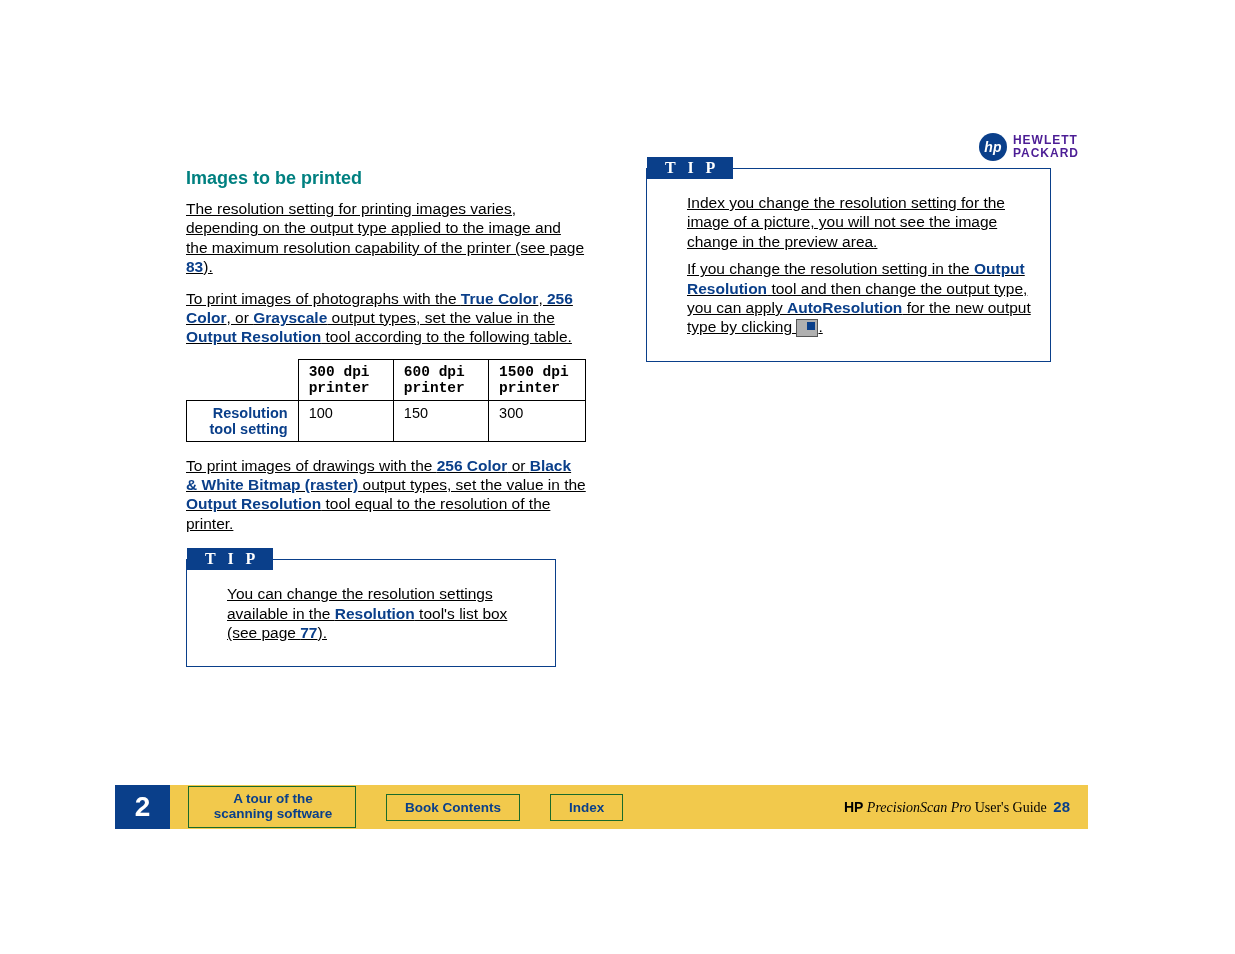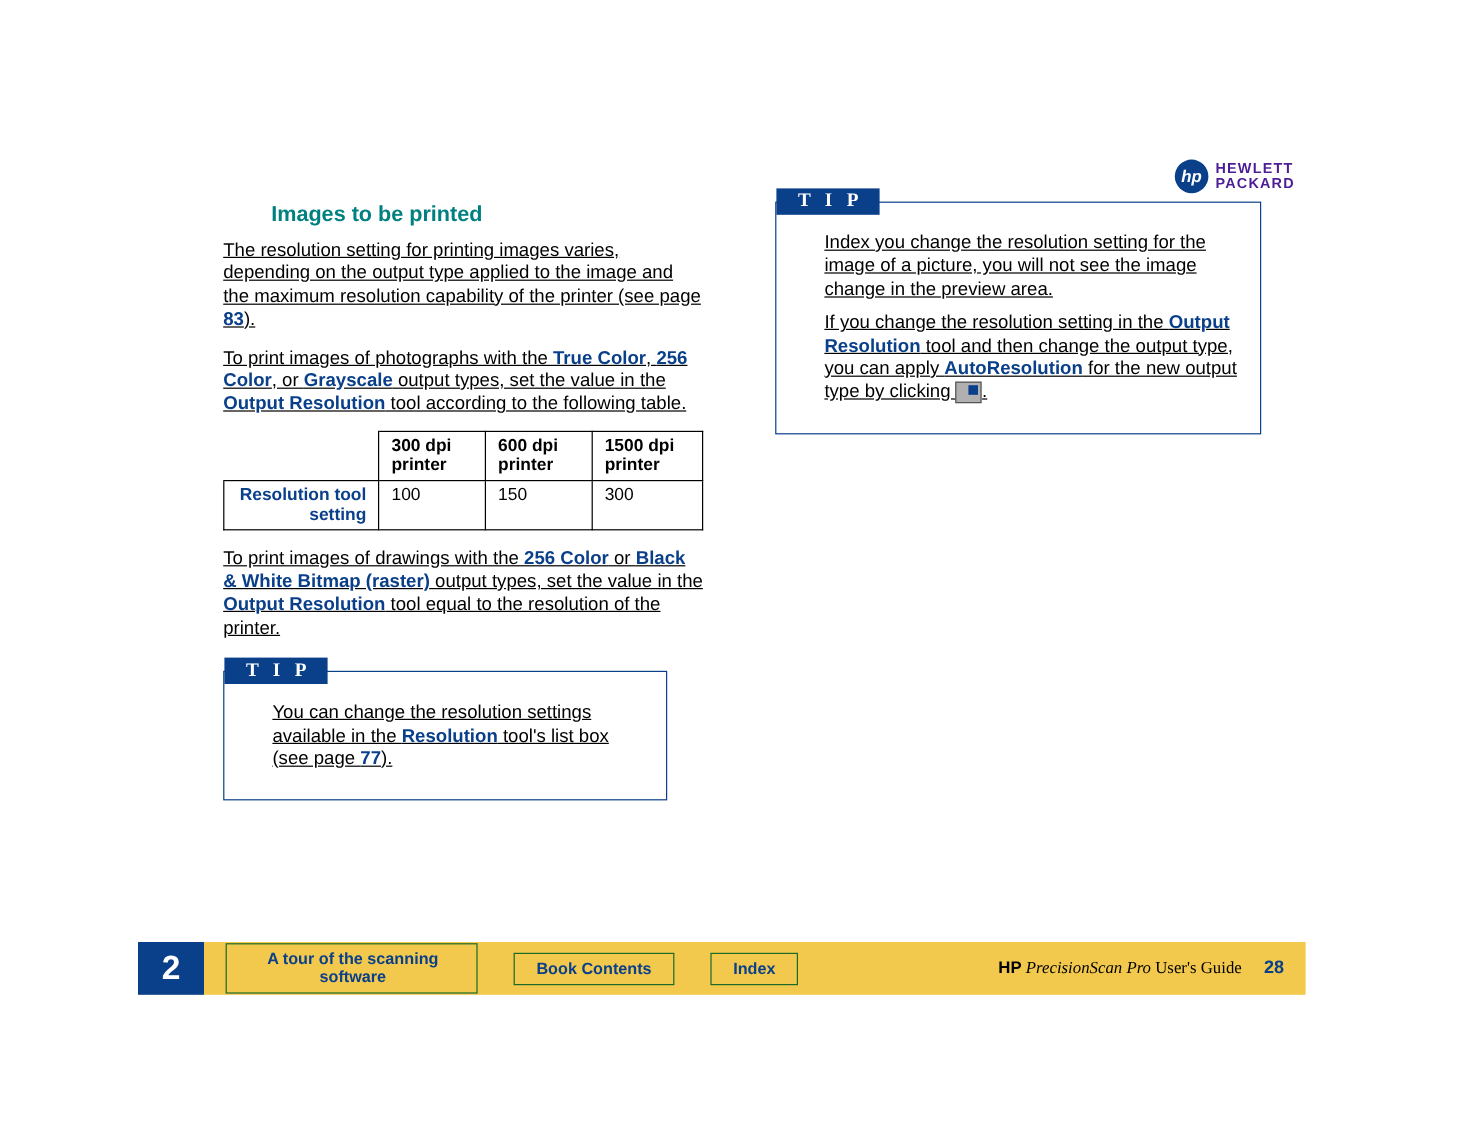--- a/index.html
+++ b/index.html
@@ -52,37 +52,36 @@
     display: flex;
     gap: 60px;
   }
   .col-left { width: 400px; }
   .col-right { width: 405px; }
   h2.section-title {
     color: #008080;
     font-size: 18px;
     font-weight: bold;
     margin-bottom: 10px;
-    margin-left: 40px;
   }
   p { font-size: 15.5px; line-height: 1.25; color: #000; margin-bottom: 12px; text-decoration: underline; }
   .link { color: #0a3f8a; font-weight: bold; cursor: pointer; }
   table.res {
     border-collapse: collapse;
     width: 100%;
     margin: 4px 0 14px;
     font-size: 14.5px;
   }
   table.res th, table.res td {
     border: 1px solid #000;
     padding: 4px 10px;
     text-align: left;
     vertical-align: top;
   }
-  table.res th { font-weight: bold; }
+  table.res th { font-weight: bold; font-family: Liberation Mono, monospace; }
   table.res td.row-head { color: #0a3f8a; font-weight: bold; text-align: right; }
   table.res th.empty { border-top: none; border-left: none; }
   .tip-box {
     border: 1px solid #0a3f8a;
     position: relative;
     padding: 24px 18px 16px 40px;
     margin-top: 26px;
   }
   .tip-label {
     position: absolute;
@@ -144,34 +143,34 @@
   .footer-btn {
     border: 1px solid #1a6b2a;
     color: #0a3f8a;
     font-weight: bold;
     font-size: 13.5px;
     text-align: center;
     padding: 5px 18px;
     cursor: pointer;
     background: #f2c94c;
   }
-  .footer-btn.wide { width: 210px; line-height: 1.1; padding-left: 20px; }
+  .footer-btn.wide { width: 168px; line-height: 1.1; padding-left: 20px; }
   .footer-title {
     margin-left: auto;
     font-size: 14px;
     color: #000;
     font-family: 'Times New Roman', serif;
   }
   .footer-title .hp { font-weight: bold; font-family: Arial, sans-serif; }
   .footer-title .psp { font-style: italic; }
   .footer-page {
     font-weight: bold;
     color: #0a3f8a;
     font-size: 15px;
-    margin-left: 15px;
+    margin-left: 3px;
     font-family: Arial, sans-serif;
   }
 </style>
 </head>
 <body>
 
 <div class="page">
 
   <div class="logo">
     <div class="logo-circle">hp</div>

